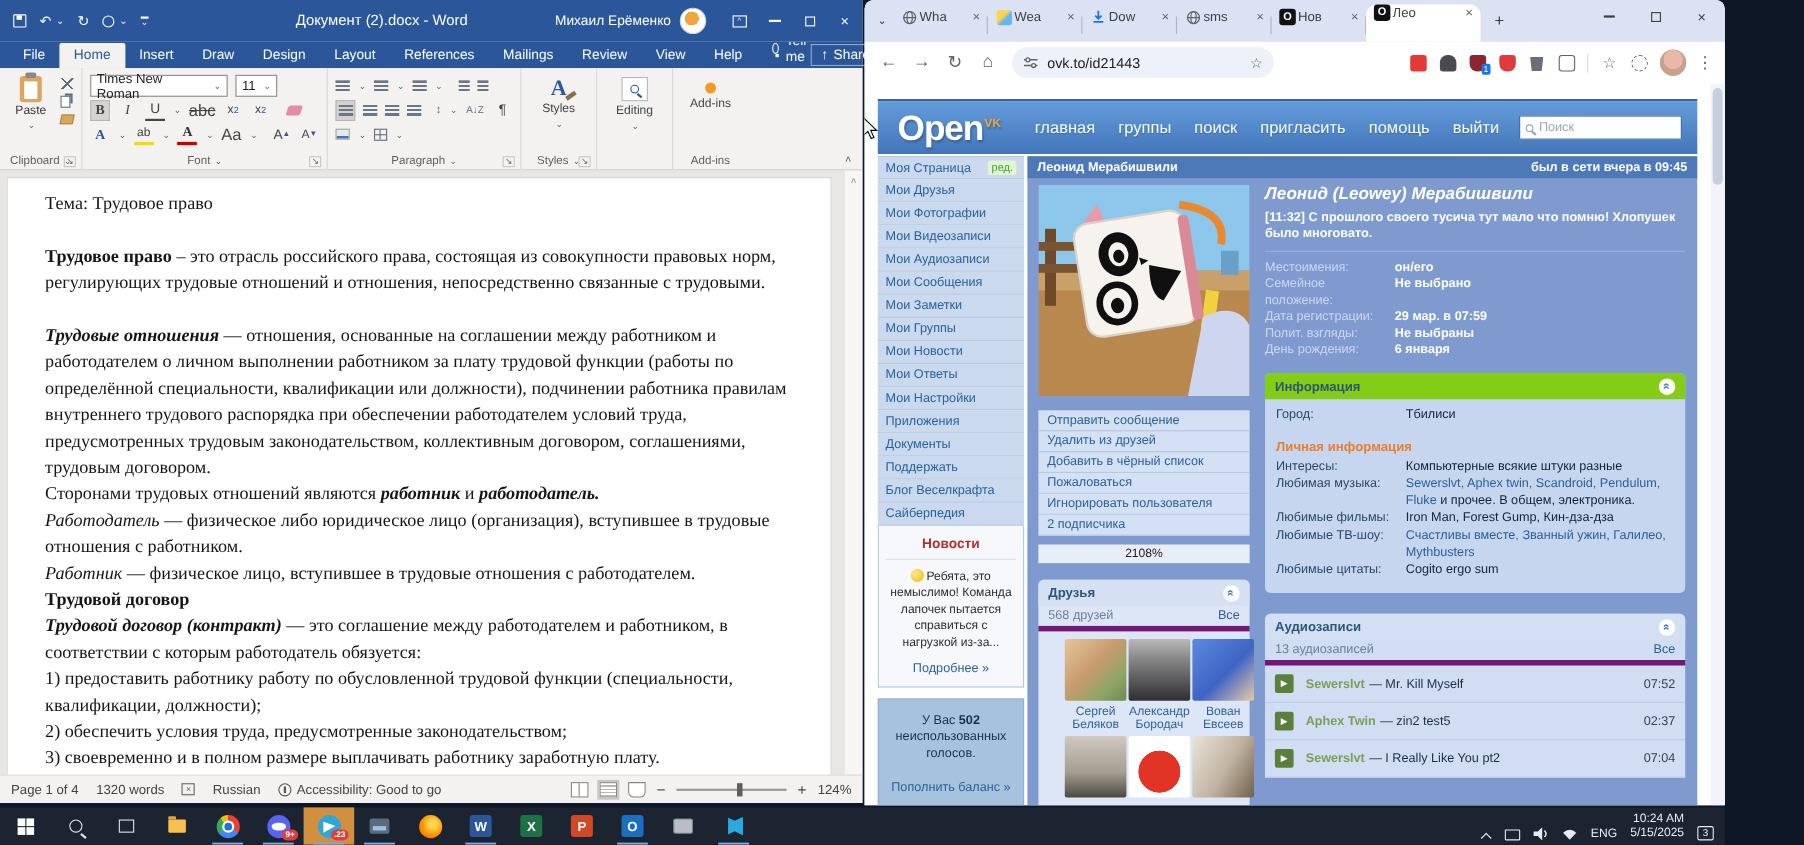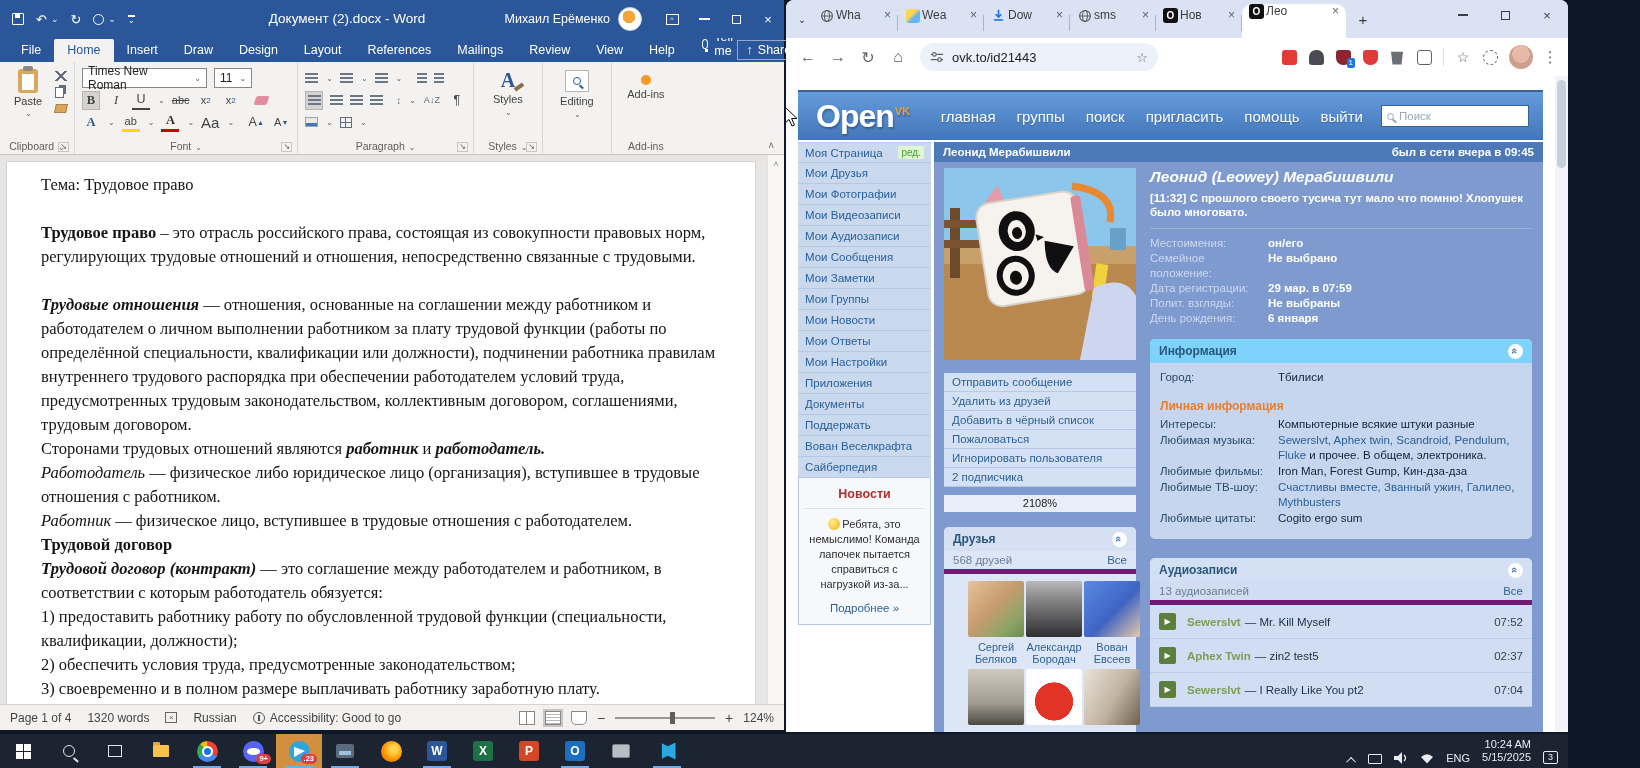--- a/index.html
+++ b/index.html
@@ -175,21 +175,21 @@
   .ph-office{background:linear-gradient(120deg,#e9e3da 0%,#c0b2a0 55%,#70604e 100%)}
 
   .p-name{font-size:15.5px;font-weight:bold;font-style:italic}
   .p-status{font-size:11.5px;margin-top:5px;line-height:14px;padding-bottom:9px;border-bottom:1px solid #9db1d9;font-weight:bold}
   .p-fields{margin-top:7px}
   .prow{display:flex;font-size:11.5px;line-height:15px}
   .plabel{width:118px;color:#ccd8f1;flex:none}
   .pval{font-weight:bold}
 
   .ibox{margin-top:13px;background:#c6d6ef;border-radius:5px;color:#10253c}
-  .ibox .box-hd{background:#7dd3fc;border-radius:5px 5px 0 0}
+  .ibox .box-hd{background:#84cc16;border-radius:5px 5px 0 0}
   .ibody{padding:7px 10px 12px;font-size:11.5px}
   .sechdr{color:#e87f2f;font-weight:bold;font-size:12px;margin:5px 0 4px}
   .irow{display:flex;line-height:15px;margin-bottom:1px}
   .ilabel{width:118px;color:#2a4a68;flex:none}
   .ival{color:#10253c}
   .ival .lnk{color:#2b6198}
 
   .trow{display:flex;align-items:center;height:34px;padding:0 9px;border-bottom:1px solid #bccde9;font-size:11.5px}
   .play{width:17px;height:17px;background:#5d7f3e;border-radius:2px;color:#fff;font-size:8px;display:flex;align-items:center;justify-content:center;margin-right:11px;flex:none}
   .artist{color:#7d9f55;font-weight:bold;margin-right:4px}
@@ -324,21 +324,21 @@
             <span class="chev2">⌄</span>
           </span>
       </div>
       <div class="rrow">
         <span class="rbtn on serifB">B</span>
         <span class="rbtn serifI">I</span>
         <span class="rbtn u-bar">
             <span>U</span>
           </span>
           <span class="chev2">⌄</span>
-        <span class="rbtn" style="text-decoration:line-through;font-size:11px">abc</span>
+        <span class="rbtn" style="text-decoration:line-through;font-size:15px">abc</span>
         <span class="rbtn" style="font-size:11px">
             <span>x</span>
             <sub style="font-size:8px;color:#2b579a">2</sub>
           </span>
         <span class="rbtn" style="font-size:11px">
             <span>x</span>
             <sup style="font-size:8px;color:#2b579a">2</sup>
           </span>
         <span class="eraser" style="margin-left:8px"></span>
       </div>
@@ -676,33 +676,38 @@
           <span>Документы</span>
 
         </div>
 
         <div class="side-item">
           <span>Поддержать</span>
 
         </div>
 
         <div class="side-item">
-          <span>Вован Веселкрафта</span>
+          <span>Блог Веселкрафта</span>
 
         </div>
 
         <div class="side-item">
           <span>Сайберпедия</span>
 
         </div>
 
       <div class="side-news">
         <div class="news-title">Новости</div>
         <div class="news-text"><span class="emoji"></span><span>Ребята, это немыслимо! Команда лапочек пытается справиться с нагрузкой из-за...</span></div>
         <div class="news-more">Подробнее »</div>
+      </div>
+      <div class="side-votes">
+        <span>У Вас</span> <b>502</b><br>
+        <span>неиспользованных голосов.</span>
+        <span class="votes-link">Пополнить баланс »</span>
       </div>
     </aside>
 
     <main class="ovk-main">
       <div class="main-hd">
         <span>Леонид Мерабишвили</span>
         <span class="seen">был в сети вчера в 09:45</span>
       </div>
 
       <div class="colL">

